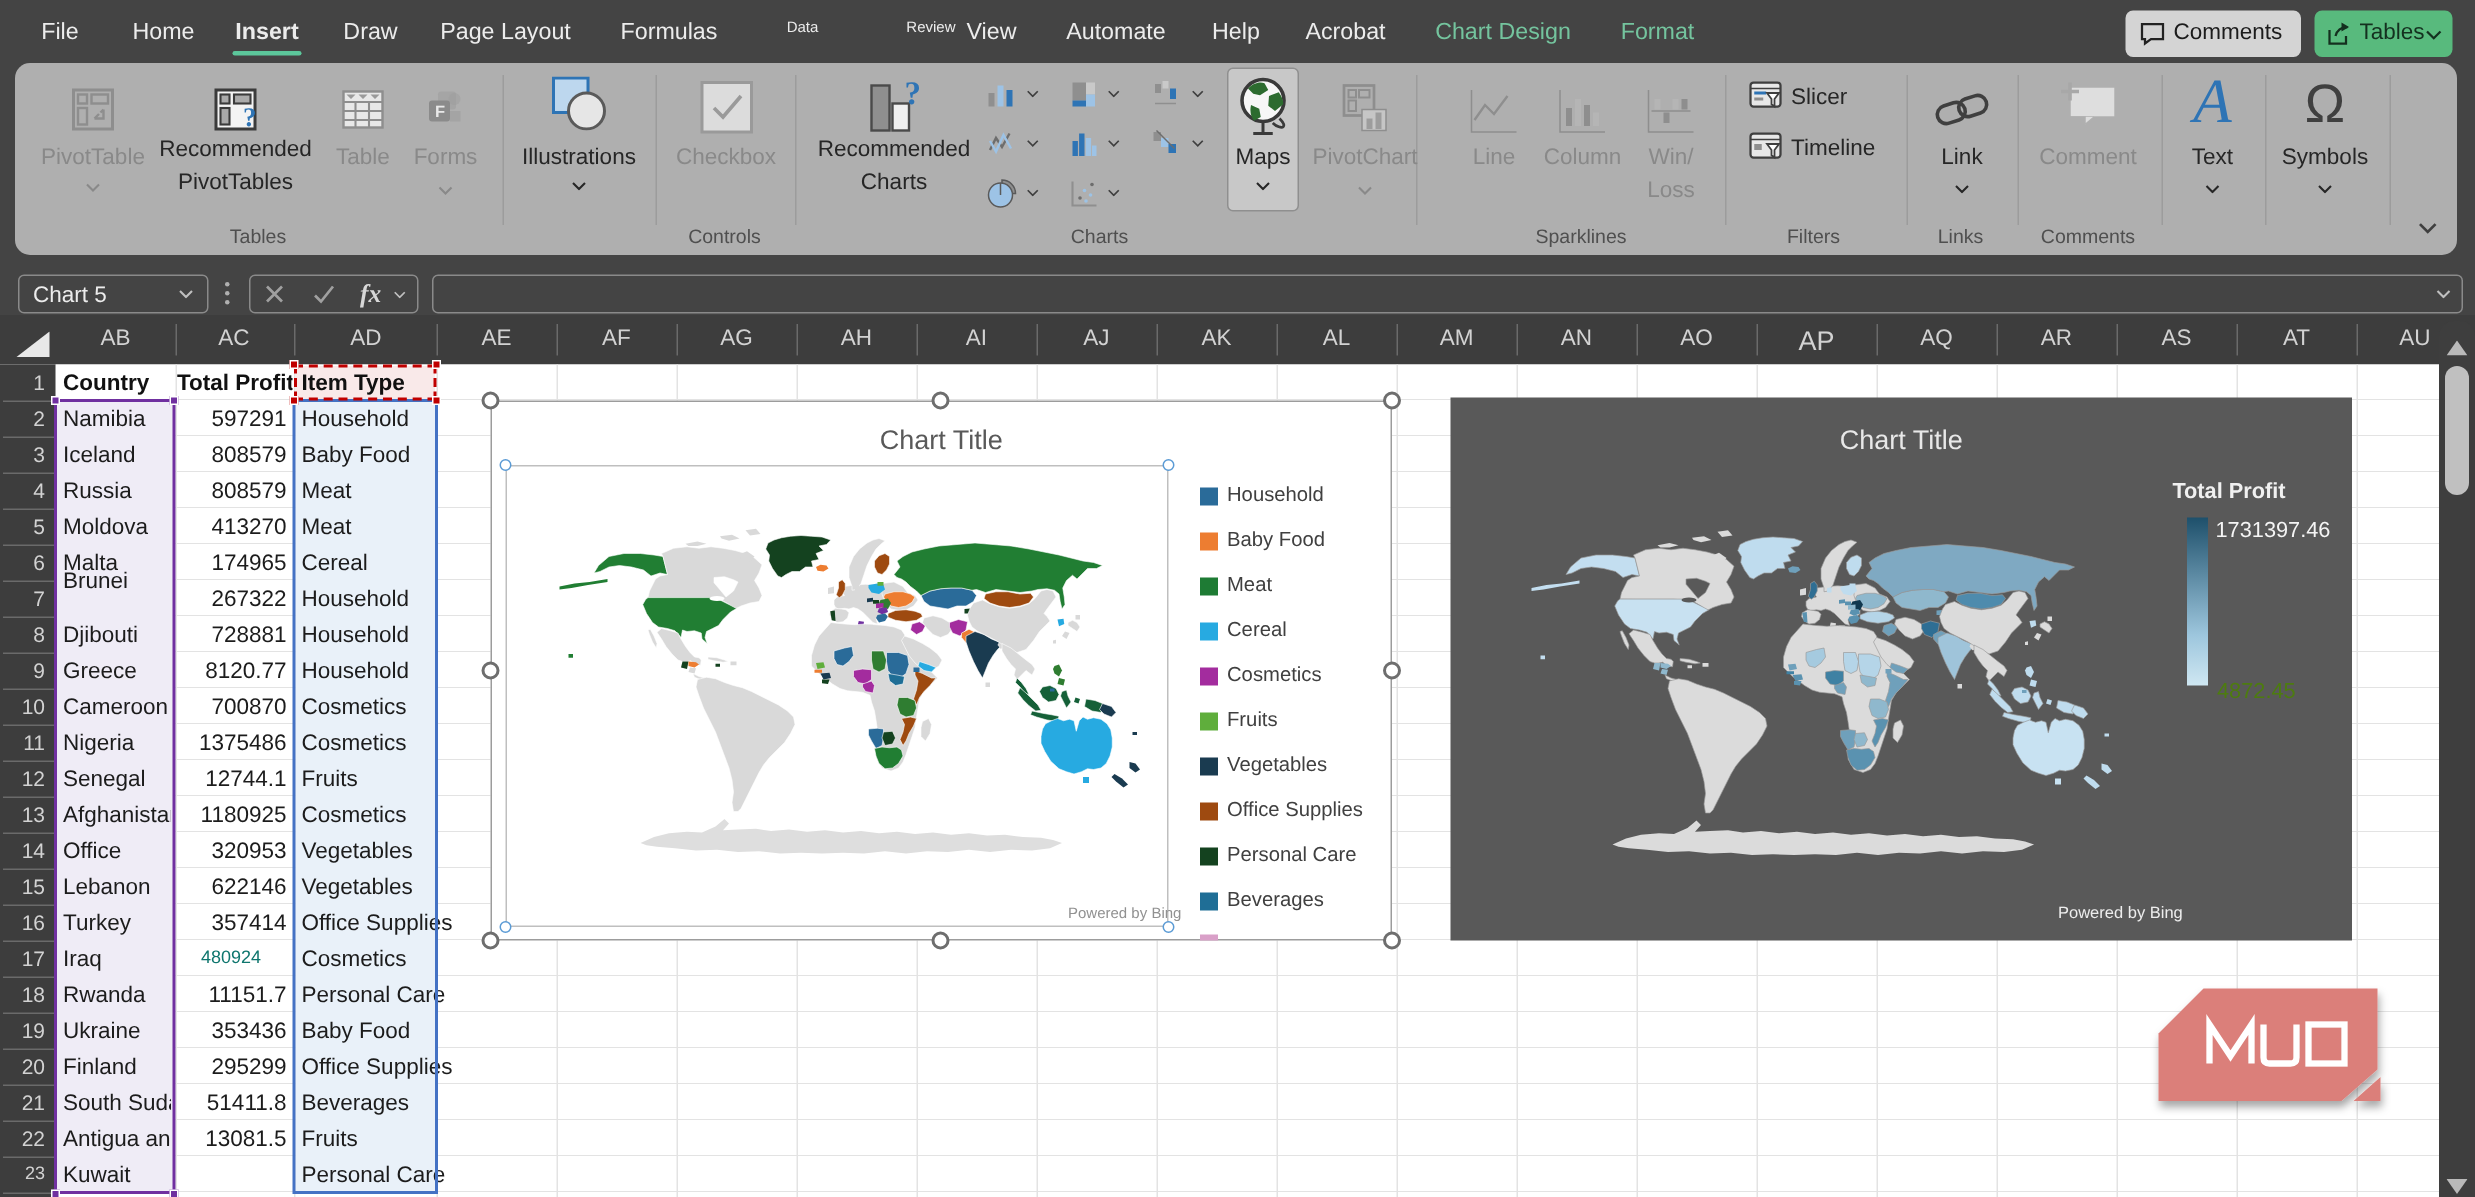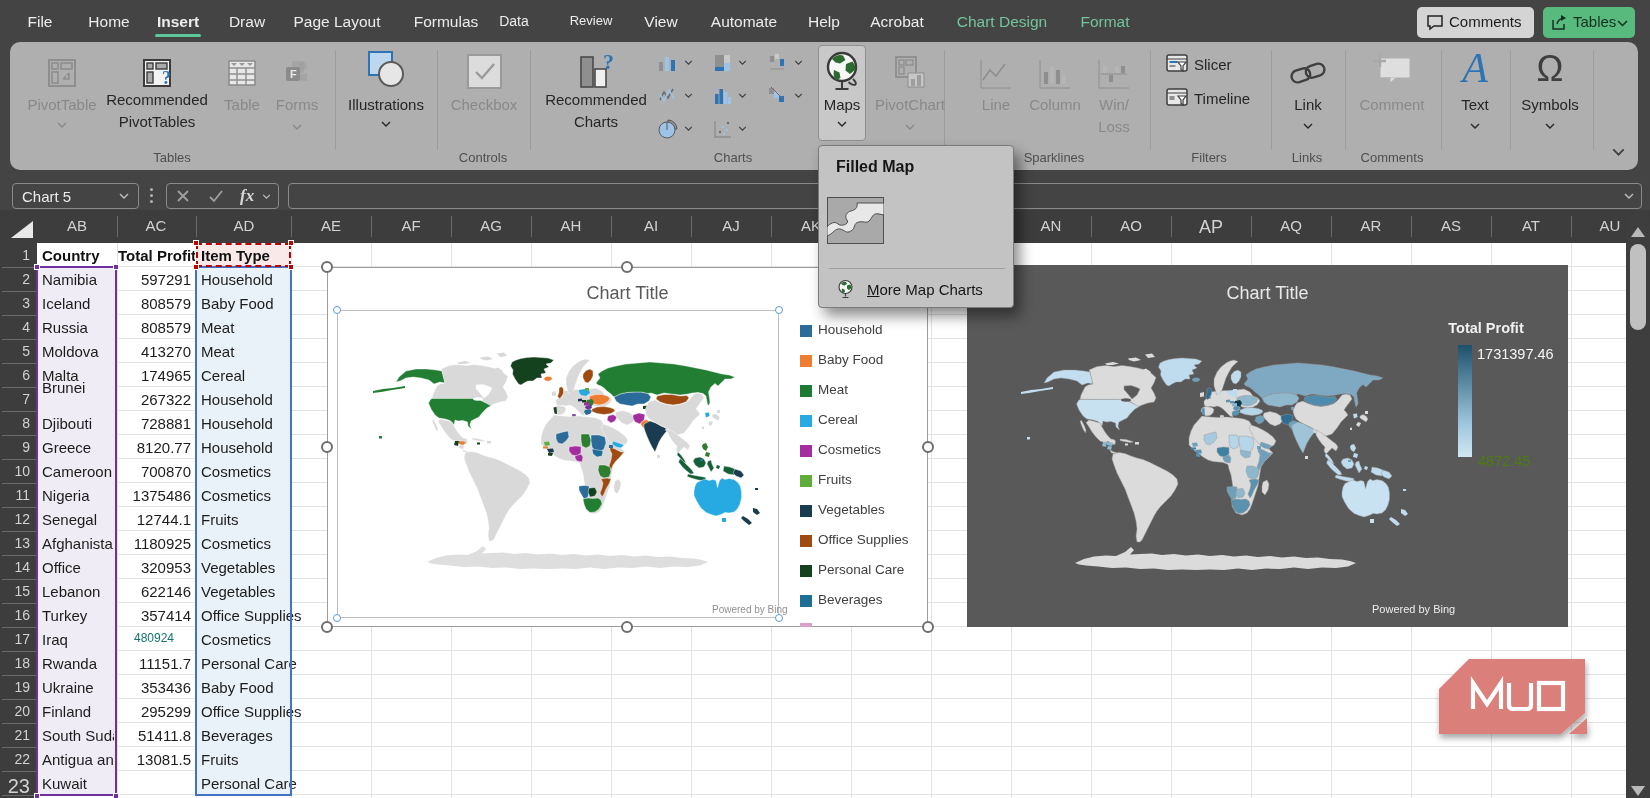--- a/index.html
+++ b/index.html
@@ -7,22 +7,22 @@
 .ic{position:absolute;}
 </style></head><body>
 <div class="abs" style="left:0;top:0;width:1650px;height:798px;overflow:hidden">
 <div class="abs" style="left:0;top:0;width:1650px;height:210px;background:#444444"></div>
 <div class="abs" style="left:-30px;top:13px;width:140px;text-align:center;font-size:15.5px;color:#ececec">File</div>
 <div class="abs" style="left:39px;top:13px;width:140px;text-align:center;font-size:15.5px;color:#ececec">Home</div>
 <div class="abs" style="left:108px;top:13px;width:140px;text-align:center;font-size:15.5px;color:#ececec"><b>Insert</b></div>
 <div class="abs" style="left:177px;top:13px;width:140px;text-align:center;font-size:15.5px;color:#ececec">Draw</div>
 <div class="abs" style="left:267px;top:13px;width:140px;text-align:center;font-size:15.5px;color:#ececec">Page Layout</div>
 <div class="abs" style="left:376px;top:13px;width:140px;text-align:center;font-size:15.5px;color:#ececec">Formulas</div>
-<div class="abs" style="left:444px;top:13px;width:140px;text-align:center;font-size:14px;color:#ececec">Data</div>
-<div class="abs" style="left:521px;top:13px;width:140px;text-align:center;font-size:13px;color:#ececec">Review</div>
+<div class="abs" style="left:465px;top:13px;width:140px;text-align:center;font-size:10px;color:#ececec">Data</div>
+<div class="abs" style="left:497px;top:13px;width:140px;text-align:right;font-size:10px;color:#ececec">Review</div>
 <div class="abs" style="left:591px;top:13px;width:140px;text-align:center;font-size:15.5px;color:#ececec">View</div>
 <div class="abs" style="left:674px;top:13px;width:140px;text-align:center;font-size:15.5px;color:#ececec">Automate</div>
 <div class="abs" style="left:754px;top:13px;width:140px;text-align:center;font-size:15.5px;color:#ececec">Help</div>
 <div class="abs" style="left:827px;top:13px;width:140px;text-align:center;font-size:15.5px;color:#ececec">Acrobat</div>
 <div class="abs" style="left:956px;top:13px;width:92px;text-align:center;font-size:15.5px;color:#74c49e">Chart Design</div>
 <div class="abs" style="left:1059px;top:13px;width:92px;text-align:center;font-size:15.5px;color:#74c49e">Format</div>
 <div class="abs" style="left:155px;top:34px;width:46px;height:3px;background:#5cc79b;border-radius:2px"></div>
 <div class="abs" style="left:1417px;top:7px;width:117px;height:31px;background:#d4d4d4;border-radius:5px">
 <svg class="ic" style="left:9px;top:7px" width="18" height="17" viewBox="0 0 18 17">
         <path d="M2 2h14v10H8l-4 3v-3H2z" fill="none" stroke="#222" stroke-width="1.5"></path>
@@ -404,21 +404,21 @@
 <div class="abs" style="left:0;top:655px;width:30px;text-align:right;font-size:14px;color:#d2d2d2">18</div>
 <div class="abs" style="left:2px;top:675px;width:35px;height:1px;background:#6a6a6a"></div>
 <div class="abs" style="left:0;top:679px;width:30px;text-align:right;font-size:14px;color:#d2d2d2">19</div>
 <div class="abs" style="left:2px;top:699px;width:35px;height:1px;background:#6a6a6a"></div>
 <div class="abs" style="left:0;top:703px;width:30px;text-align:right;font-size:14px;color:#d2d2d2">20</div>
 <div class="abs" style="left:2px;top:723px;width:35px;height:1px;background:#6a6a6a"></div>
 <div class="abs" style="left:0;top:727px;width:30px;text-align:right;font-size:14px;color:#d2d2d2">21</div>
 <div class="abs" style="left:2px;top:747px;width:35px;height:1px;background:#6a6a6a"></div>
 <div class="abs" style="left:0;top:751px;width:30px;text-align:right;font-size:14px;color:#d2d2d2">22</div>
 <div class="abs" style="left:2px;top:771px;width:35px;height:1px;background:#6a6a6a"></div>
-<div class="abs" style="left:0;top:775px;width:30px;text-align:right;font-size:20px;color:#d2d2d2">23</div>
+<div class="abs" style="left:0;top:775px;width:30px;text-align:right;font-size:12px;color:#d2d2d2">23</div>
 <div class="abs" style="left:2px;top:795px;width:35px;height:1px;background:#6a6a6a"></div>
 
 <div class="abs" style="left:38px;top:267px;width:78px;height:528px;background:#efecf6"></div>
 <div class="abs" style="left:197px;top:267px;width:93px;height:528px;background:#e9f1f9"></div>
 <div class="abs" style="left:197px;top:244px;width:93px;height:22px;background:#f9e9e9"></div>
 <div class="abs" style="left:42px;top:247px;font-size:15px;font-weight:bold;color:#111">Country</div>
 <div class="abs" style="left:118px;top:247px;width:77px;overflow:hidden;font-size:15px;font-weight:bold;color:#111;white-space:nowrap">Total Profit</div>
 <div class="abs" style="left:201px;top:247px;font-size:15px;font-weight:bold;color:#111">Item Type</div>
 <div class="abs" style="left:42px;top:271px;width:72px;overflow:hidden;font-size:15px;color:#1c1c1c;white-space:nowrap">Namibia</div>
 <div class="abs" style="left:117px;top:271px;width:74px;text-align:right;font-size:15px;color:#1c1c1c">597291</div>
@@ -748,35 +748,20 @@
           <path d="M75,210 L84,206 L94,203.5 L106,202.5 L116,203 L125,199 L131,194 L134,197 L130,201.5 L140,201 L152,200.5 L162,202 L174,201 L186,202.5 L198,201.5 L210,203 L222,202 L234,203.5 L246,202.5 L258,204 L270,203 L282,204.5 L294,203.5 L306,205 L318,204.5 L330,206 L342,206.5 L350,208 L356,210 L348,213.5 L336,215 L322,214.5 L308,216 L294,214.5 L280,216 L266,215.5 L252,217 L238,215.5 L224,217 L210,216.5 L196,217 L182,216.5 L168,217 L154,215.5 L140,216 L126,214.5 L112,215 L98,213.5 L86,212.5 L79,211.5 Z" fill="#dbdbdb" stroke="none"></path>
           <ellipse cx="126" cy="47" rx="5" ry="1.7" fill="#595959" stroke="none"></ellipse>
         </g>
       </svg>
     </div>
 <div class="abs" style="left:1436px;top:320px;width:100px;text-align:center;font-size:14.5px;font-weight:bold;color:#f0f0f0">Total Profit</div>
 <div class="abs" style="left:1458px;top:345px;width:14px;height:112px;background:linear-gradient(to bottom,#1e506b,#9dc6dd 70%,#cfe7f2)"></div>
 <div class="abs" style="left:1477px;top:346px;font-size:14.5px;color:#f5f5f5">1731397.46</div>
 <div class="abs" style="left:1478px;top:453px;font-size:14.5px;color:#4d7c0f">4872.45</div>
 <div class="abs" style="left:1372px;top:603px;font-size:11px;color:#ededed">Powered by Bing</div>
-<div class="abs" style="left:818px;top:145px;width:196px;height:163px;background:#c3c3c3;
-border:1px solid #7a7a7a;border-radius:4px;box-shadow:6px 8px 14px rgba(0,0,0,0.45)">
-<div class="abs" style="left:17px;top:12px;font-size:16px;font-weight:bold;color:#151515">Filled Map</div>
-<svg class="ic" style="left:8px;top:51px" width="57" height="47" viewBox="0 0 57 47">
-<rect x="0.5" y="0.5" width="56" height="46" fill="#a9a9a9" stroke="#4f4f4f"></rect>
-<path d="M0 33c6-2 8-8 13-7s6 5 11 2 2-8 8-9 8 2 11-2 3-7 9-6l5 1V0H30c1 5-2 7-6 8s-7 5-4 9-6 7-9 4-8-1-11,3z" fill="#e8e8e8" stroke="#4f4f4f" stroke-width="1" transform="translate(0,6)"></path>
-</svg>
-<div class="abs" style="left:10px;top:122px;width:176px;height:1px;background:#a0a0a0"></div>
-<svg class="ic" style="left:18px;top:133px" width="17" height="20" viewBox="0 0 34 38">
-<circle cx="17" cy="15" r="13" fill="#f5f5f5" stroke="#3f3f3f" stroke-width="2.4"></circle>
-<path d="M8 8c3-3 7-4 10-3l2 4-5 3-4-1z M20 12l6-2c2 2 3 5 3 7l-5 4-4-3z M10 18l5 2 1 5-4 2c-2-2-3-5-2-9z" fill="#2c6b2f" stroke="none"></path>
-<path d="M17 28v6M11 36h12" stroke="#3f3f3f" stroke-width="2.4" fill="none"></path>
-</svg>
-<div class="abs" style="left:48px;top:135px;font-size:15px;color:#151515"><span style="text-decoration:underline">M</span>ore Map Charts</div>
-</div>
 <svg class="ic" style="left:1432px;top:652px" width="162" height="92" viewBox="0 0 162 92">
 <g filter="url(#sh)">
 <path d="M37 7 L153 7 L153 61 L129 82 L7 82 L7 37 Z" fill="#db7f7a"></path>
 <path d="M137 82 L155 66 L155 82 Z" fill="#db7f7a"></path>
 </g>
 <filter id="sh" x="-20%" y="-20%" width="140%" height="140%">
 <feDropShadow dx="1" dy="4" stdDeviation="3" flood-color="#000" flood-opacity="0.35"></feDropShadow>
 </filter>
 <g stroke="#fff" stroke-width="4.2" fill="none" stroke-linejoin="miter" stroke-linecap="butt">
 <path d="M41 57 L41 31 L55 52 L69 31 L69 57"></path>

